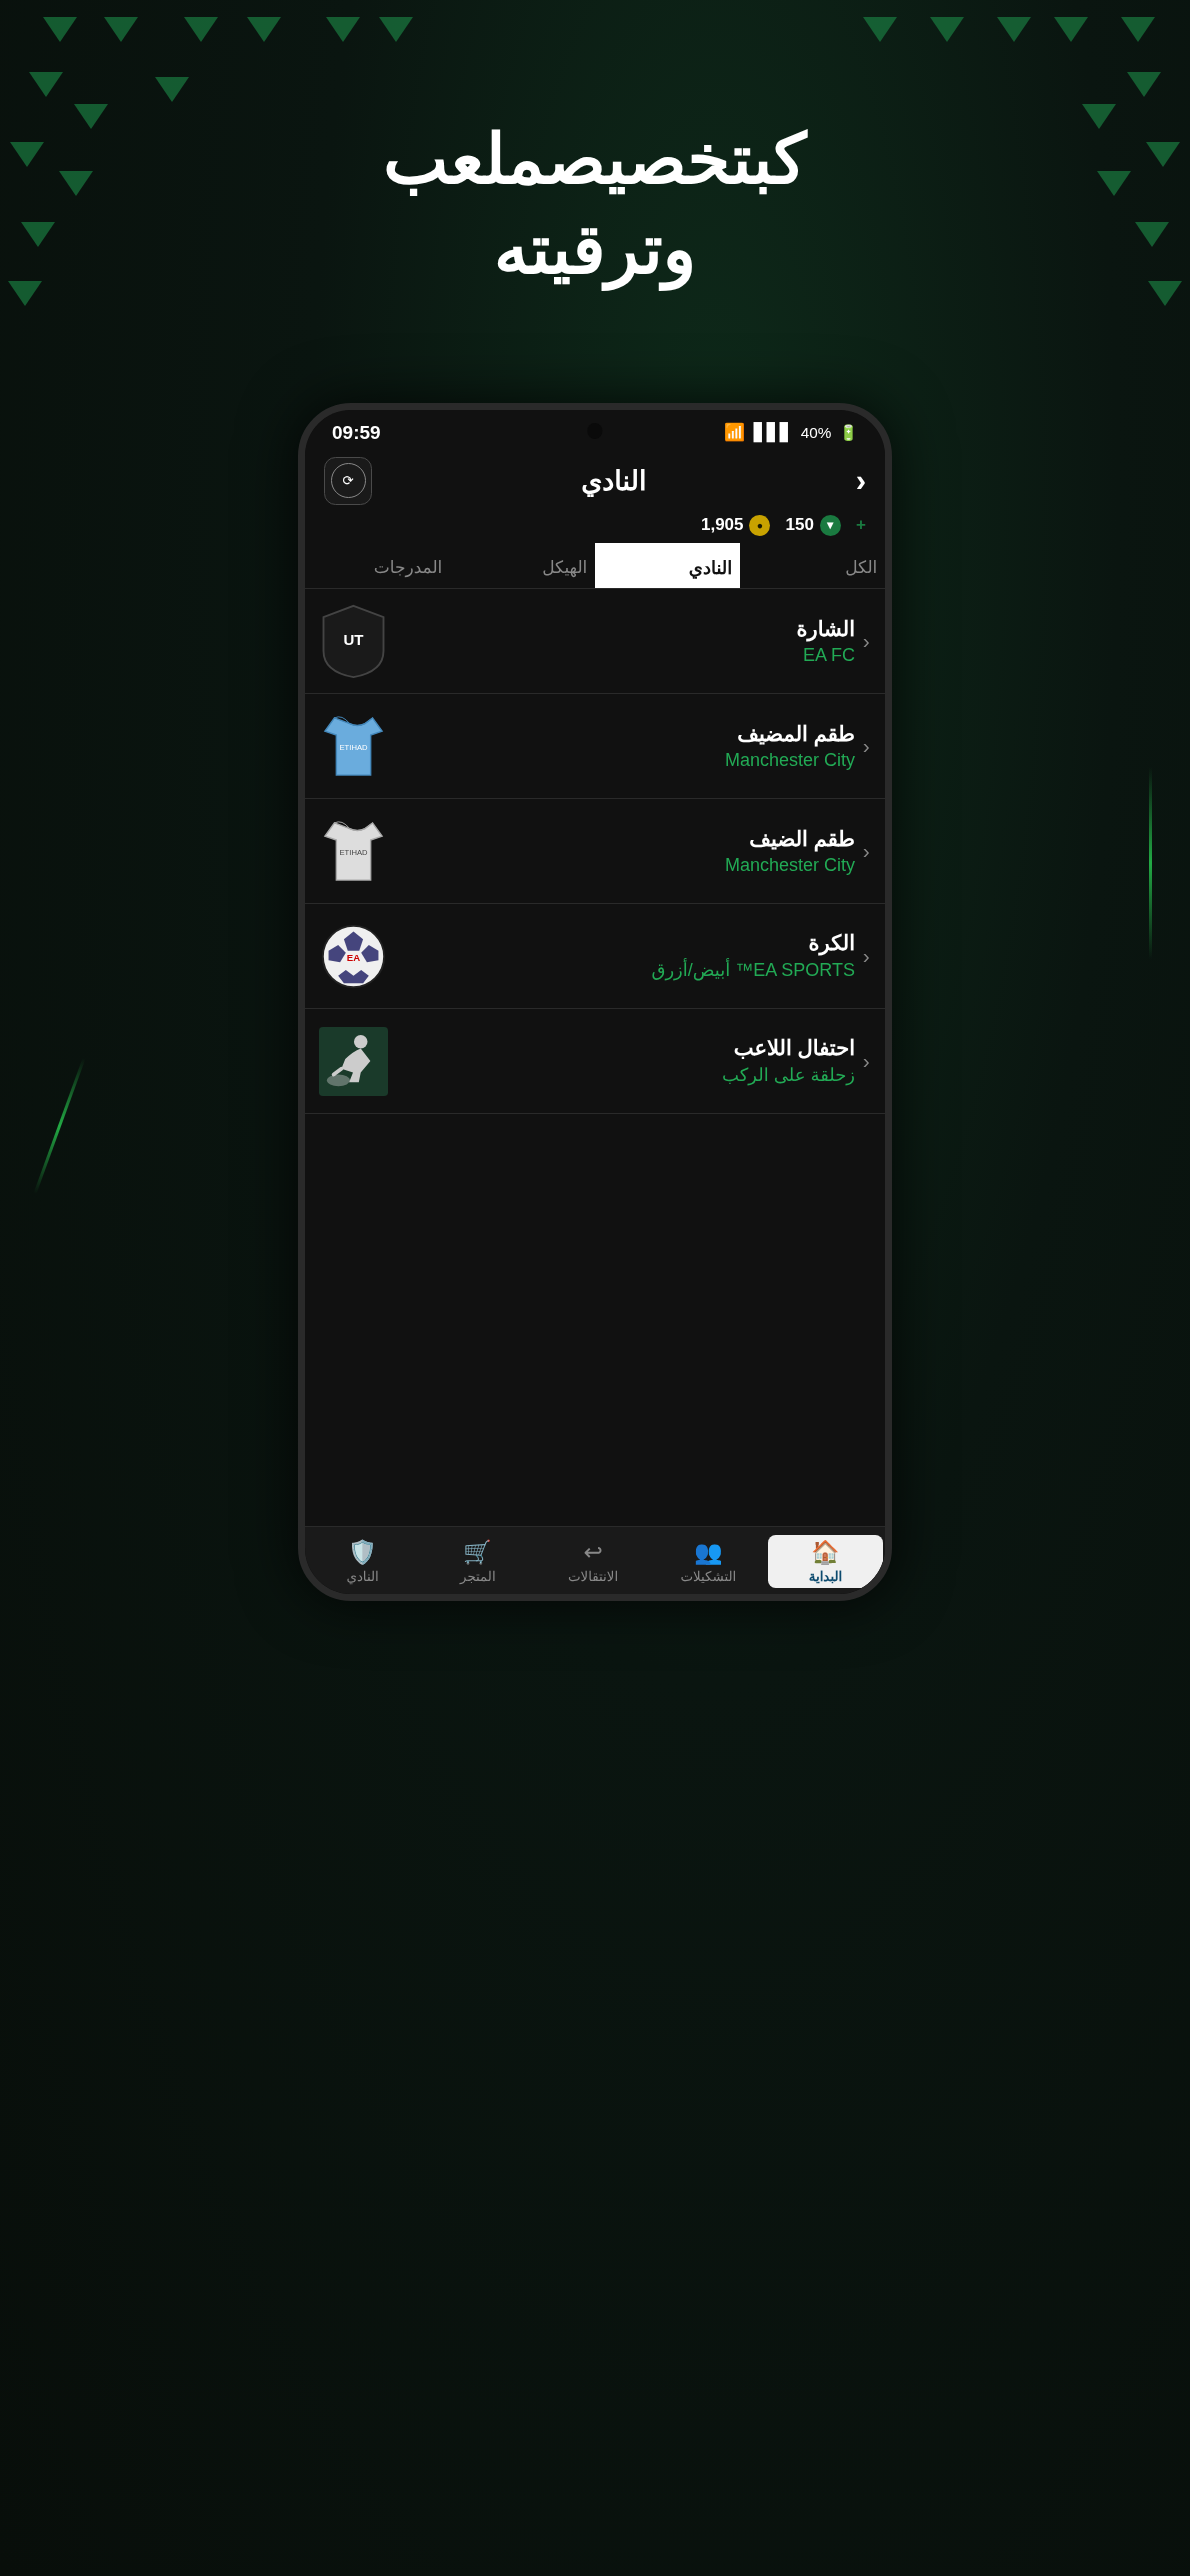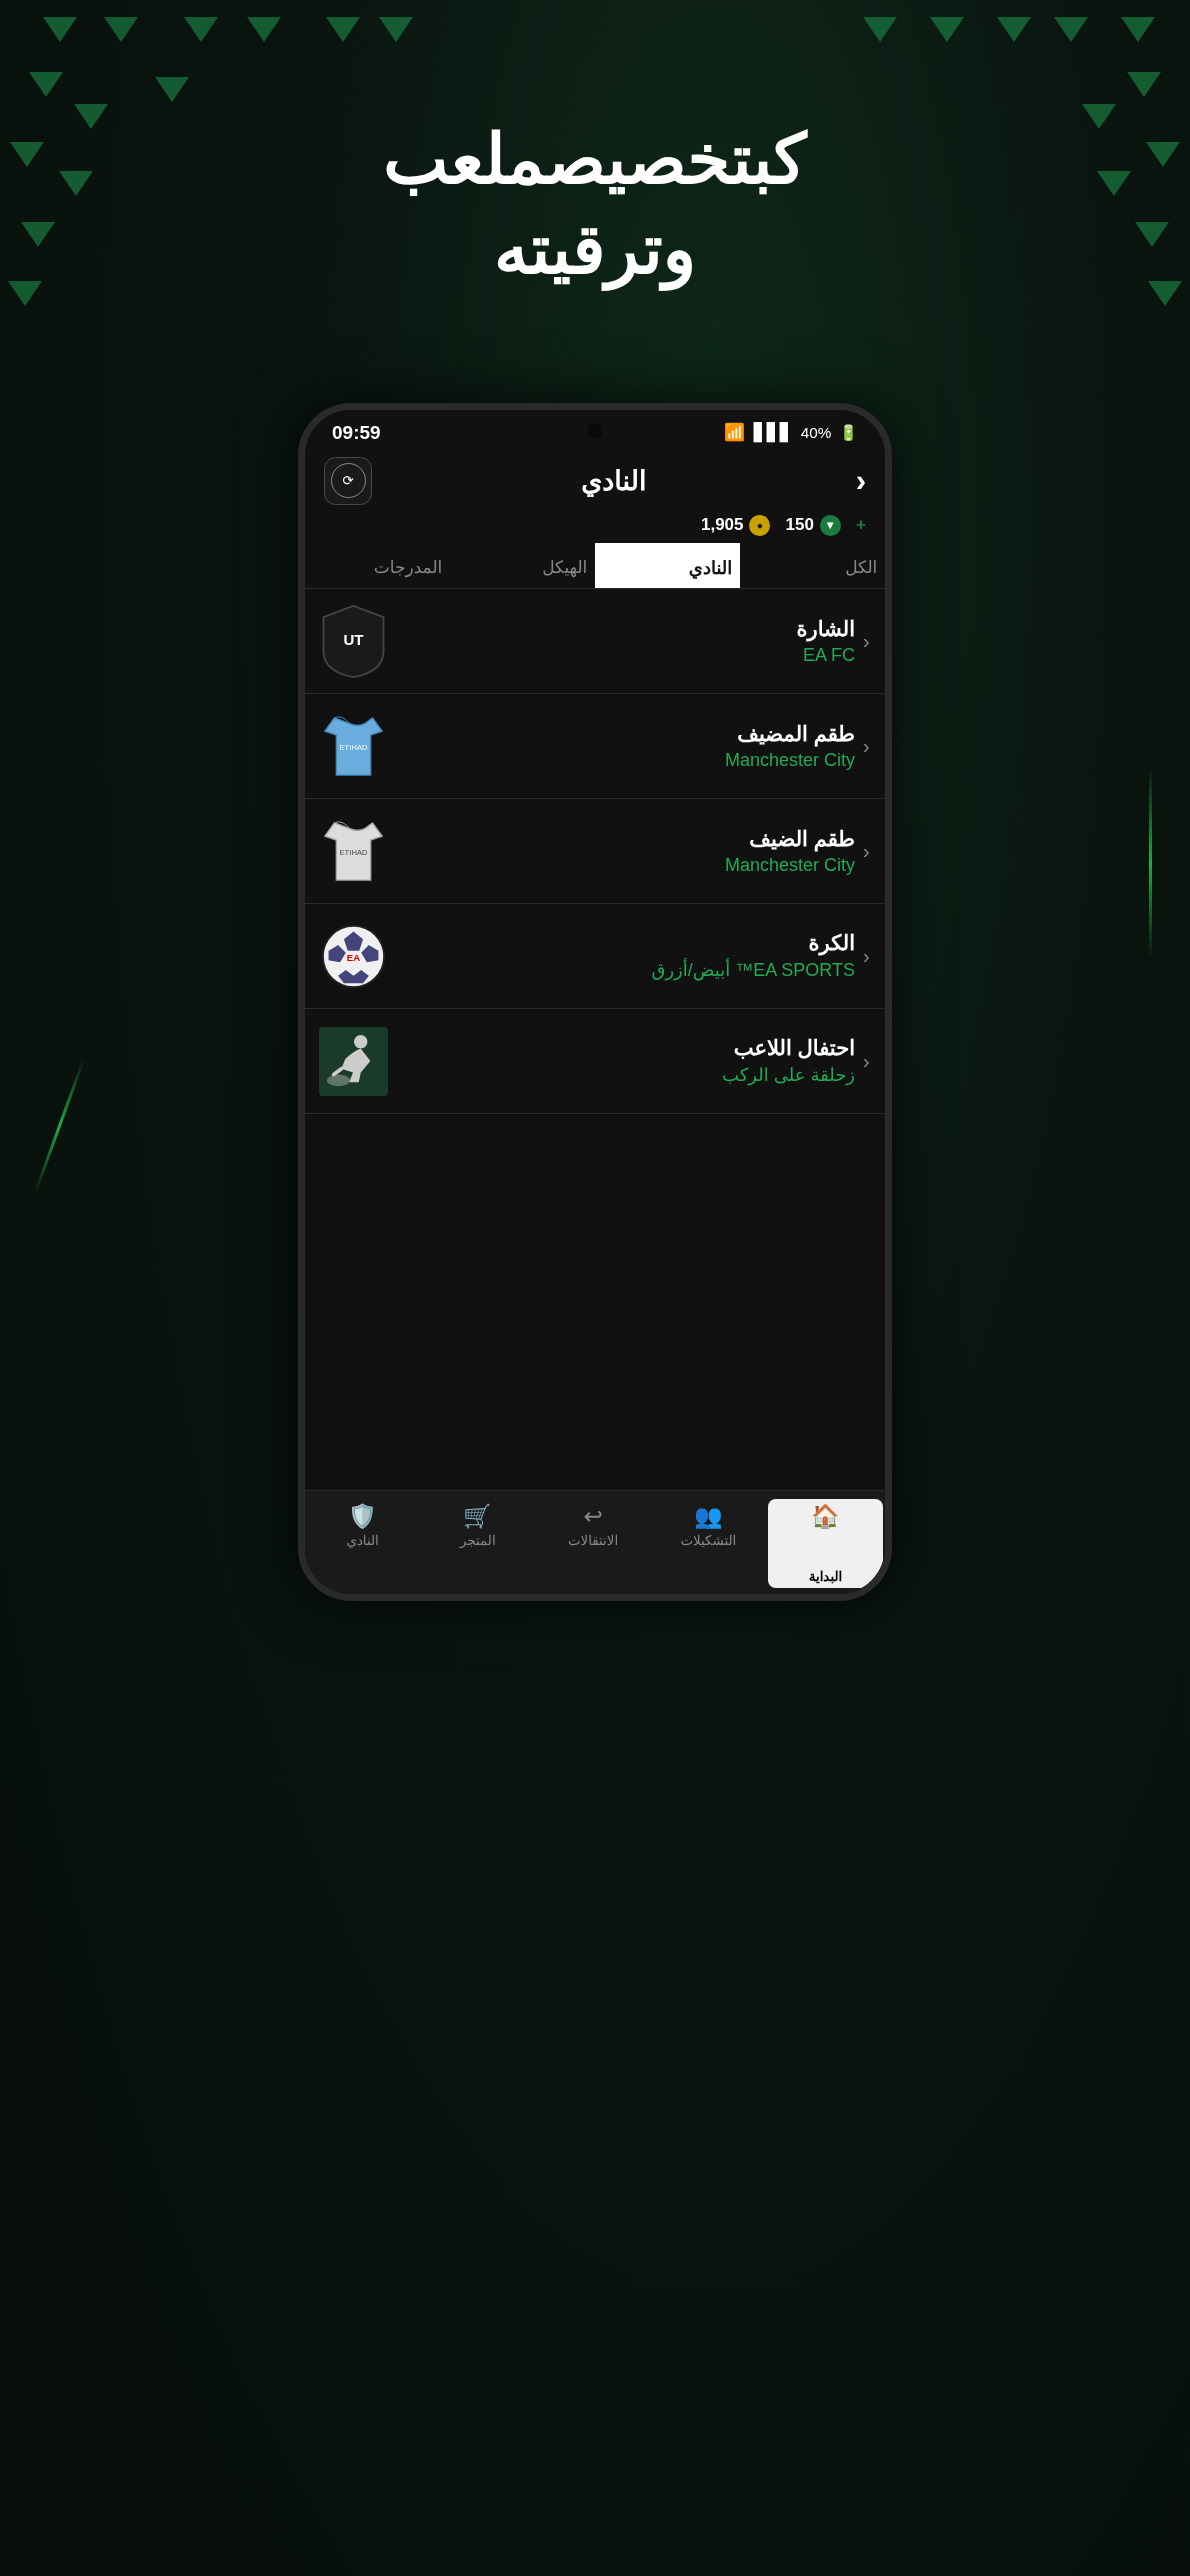--- a/index.html
+++ b/index.html
@@ -348,23 +348,22 @@
       color: #111;
     }
 
     .nav-label {
       font-size: 13.4px;
       color: #888;
       direction: rtl;
     }
 
     .nav-item.active .nav-label {
-      color: #000000;
+      color: #0c4a6e;
       font-weight: 700;
-      margin-top: 36px;
     }
 
     
     .accent-line-right {
       position: absolute;
       right: 38px;
       top: 767px;
       width: 2.9px;
       height: 192px;
       background: linear-gradient(to bottom, transparent, #22aa44, transparent);

